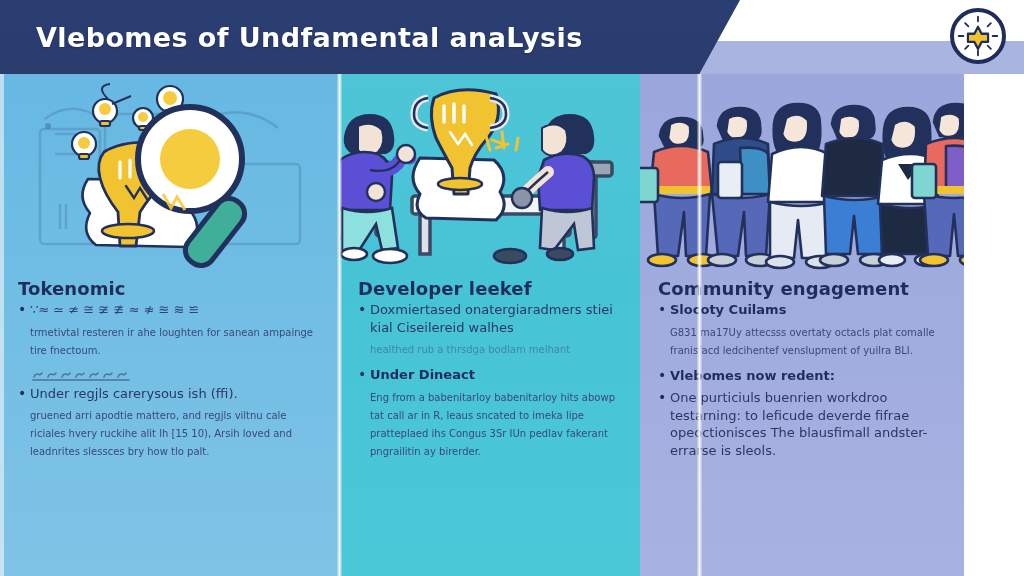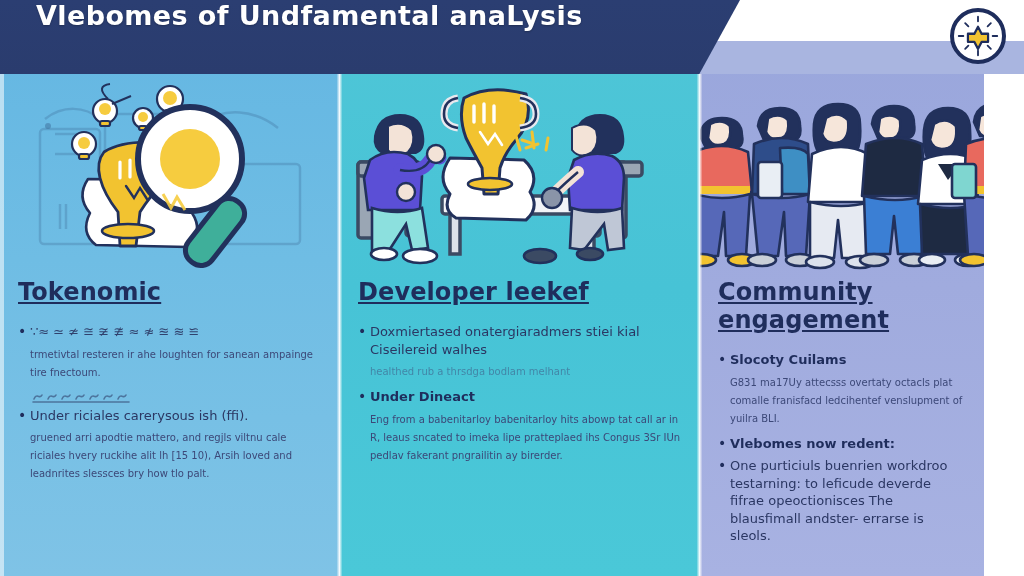--- a/index.html
+++ b/index.html
@@ -12,41 +12,41 @@
     position:relative;
     width:1024px; height:576px;
     background:#ffffff;
     overflow:hidden;
   }
 
   
   .cols { position:absolute; inset:0; display:flex; }
   .col { position:relative; height:100%; overflow:hidden; }
   .col-1 { width:340px; background:linear-gradient(180deg,#63B6E2 0%,#6FBDE4 45%,#7FC3E6 100%); }
-  .col-2 { width:360px; background:linear-gradient(180deg,#4FC6D7 0%,#47C3D6 50%,#4AC8D8 100%); }
-  .col-3 { width:284px; background:linear-gradient(180deg,#99A6DC 0%,#A0ABDE 50%,#A8B2E2 100%); }
+  .col-2 { width:300px; background:linear-gradient(180deg,#4FC6D7 0%,#47C3D6 50%,#4AC8D8 100%); }
+  .col-3 { width:324px; background:linear-gradient(180deg,#99A6DC 0%,#A0ABDE 50%,#A8B2E2 100%); }
   .divider {
     position:absolute; top:0; bottom:0; width:5px;
     background:linear-gradient(90deg,rgba(255,255,255,.15),rgba(255,255,255,.92),rgba(255,255,255,.15));
     z-index:6; pointer-events:none;
   }
   .div-a { left:337px; }
   .div-b { left:697px; }
   .edge-left {
     position:absolute; left:0; top:0; bottom:0; width:4px;
     background:rgba(255,255,255,.55); z-index:7;
   }
 
   
   .header-band {
     position:absolute; left:0; top:0; width:740px; height:74px;
     background:linear-gradient(180deg,#2B3E72 0%,#2A3C6E 100%);
     clip-path:polygon(0 0, 100% 0, 94.5% 100%, 0 100%);
     z-index:10;
-    display:flex; align-items:flex-start;
+    display:flex; align-items:center;
   }
   .header-title {
     color:#ffffff;
     font-size:27px;
     font-weight:bold;
     letter-spacing:.4px;
     margin-left:36px;
     white-space:nowrap;
     text-shadow:0 1px 2px rgba(0,0,0,.25);
   }
@@ -67,22 +67,22 @@
   }
   .badge svg { width:44px; height:44px; display:block; }
 
   
   .illus { position:absolute; left:0; right:0; top:74px; height:200px; z-index:3; }
   .illus svg { width:100%; height:100%; display:block; }
 
   
   .body-text { position:absolute; left:0; right:0; top:278px; bottom:6px; padding:0 18px; z-index:4; }
   .col-head {
-    font-size:24px; font-weight:bold; color:#1F2D5C;
-    margin-bottom:17px; letter-spacing:.1px;text-decoration:underline;
+    font-size:18px; font-weight:bold; color:#1F2D5C;
+    margin-bottom:2px; letter-spacing:.1px;
   }
   .bullet { display:flex; margin-bottom:5px; }
   .dot {
     flex:0 0 auto; width:12px; color:#1F2D5C; font-size:14px; line-height:17px;
   }
   .btext { flex:1; font-size:13px; line-height:17.5px; color:#2B3763; }
   .btext.bold { font-weight:bold; color:#1F2D5C; }
   .sub { font-size:10px; line-height:18px; color:#3C4878; margin:1px 0 7px 12px; }
   .scribble { margin:2px 0 4px 12px; opacity:.55; }
   .scribble svg { display:block; }
@@ -155,21 +155,21 @@
           <svg width="150" height="14" viewBox="0 0 150 14">
             <g stroke="#2B3763" stroke-width="1.6" fill="none" stroke-linecap="round">
               <path d="M4 10c3-7 6 1 8-4M18 10c3-7 6 1 8-4M32 10c3-7 6 1 8-4M46 10c3-7 6 1 8-4M60 10c3-7 6 1 8-4M74 10c3-7 6 1 8-4M88 10c3-7 6 1 8-4"></path>
               <path d="M3 13h96"></path>
             </g>
           </svg>
         </div>
 
         <div class="bullet">
           <span class="dot">•</span>
-          <span class="btext">Under riciales carerysous ish (ffi).</span>
+          <span class="btext">Under regjls carerysous ish (ffi).</span>
         </div>
         <div class="sub">gruened arri apodtie mattero, and regjls viltnu cale riciales hvery ruckihe alit lh [15 10), Arsih loved and leadnrites slessces bry how tlo palt.</div>
       </div>
     </div>
 
     <div class="col col-2">
       <div class="illus">
         <svg viewBox="0 0 360 200" preserveAspectRatio="xMidYMid slice">
 
           <g stroke="#3B4A63" stroke-width="3.5" fill="#9AA6B4" stroke-linejoin="round">

